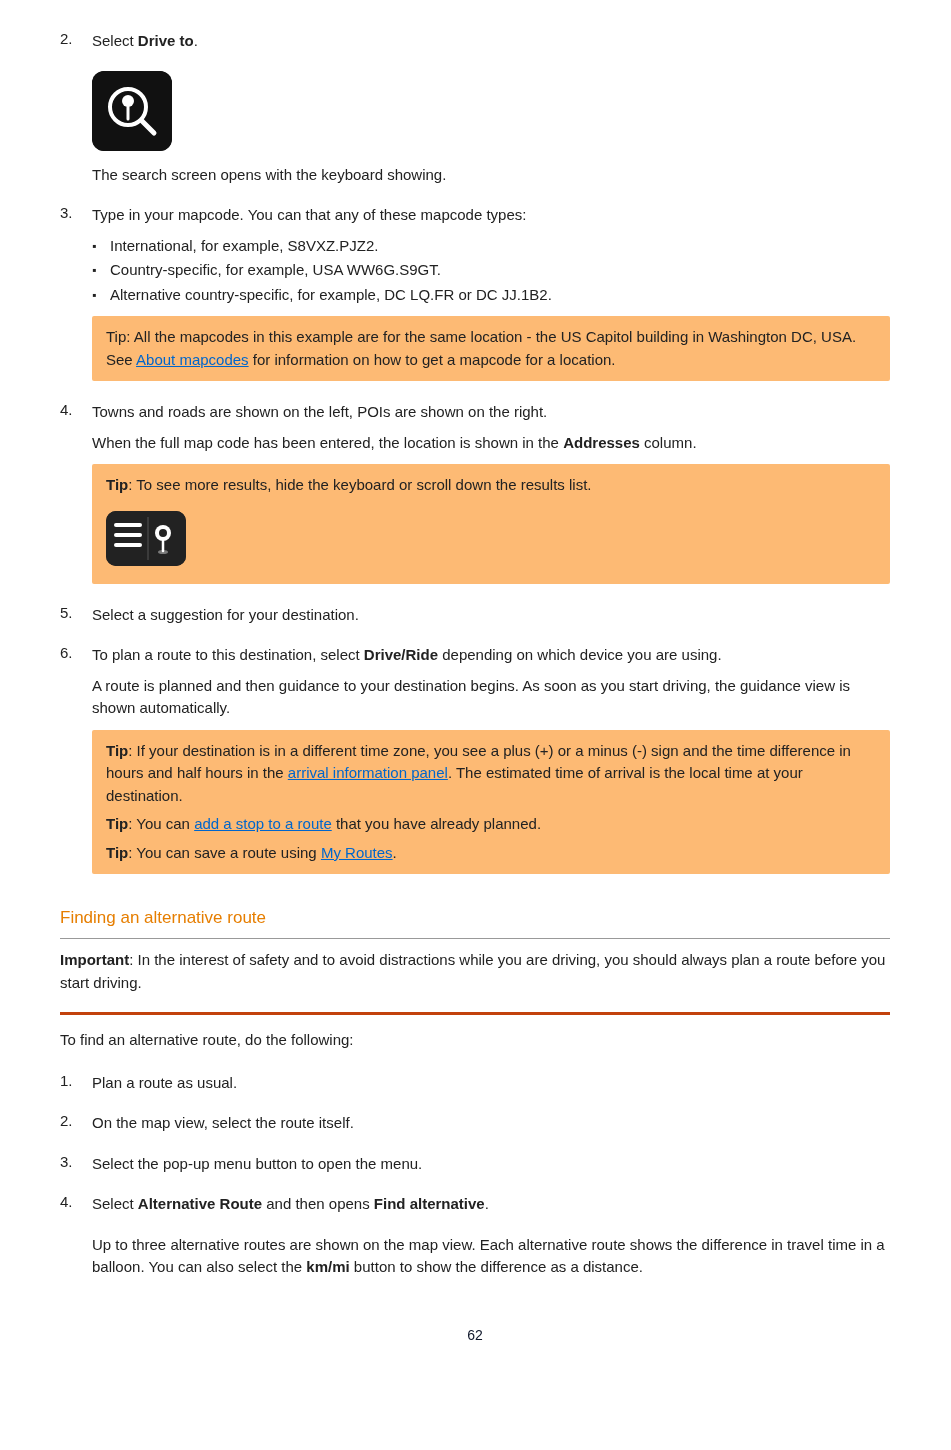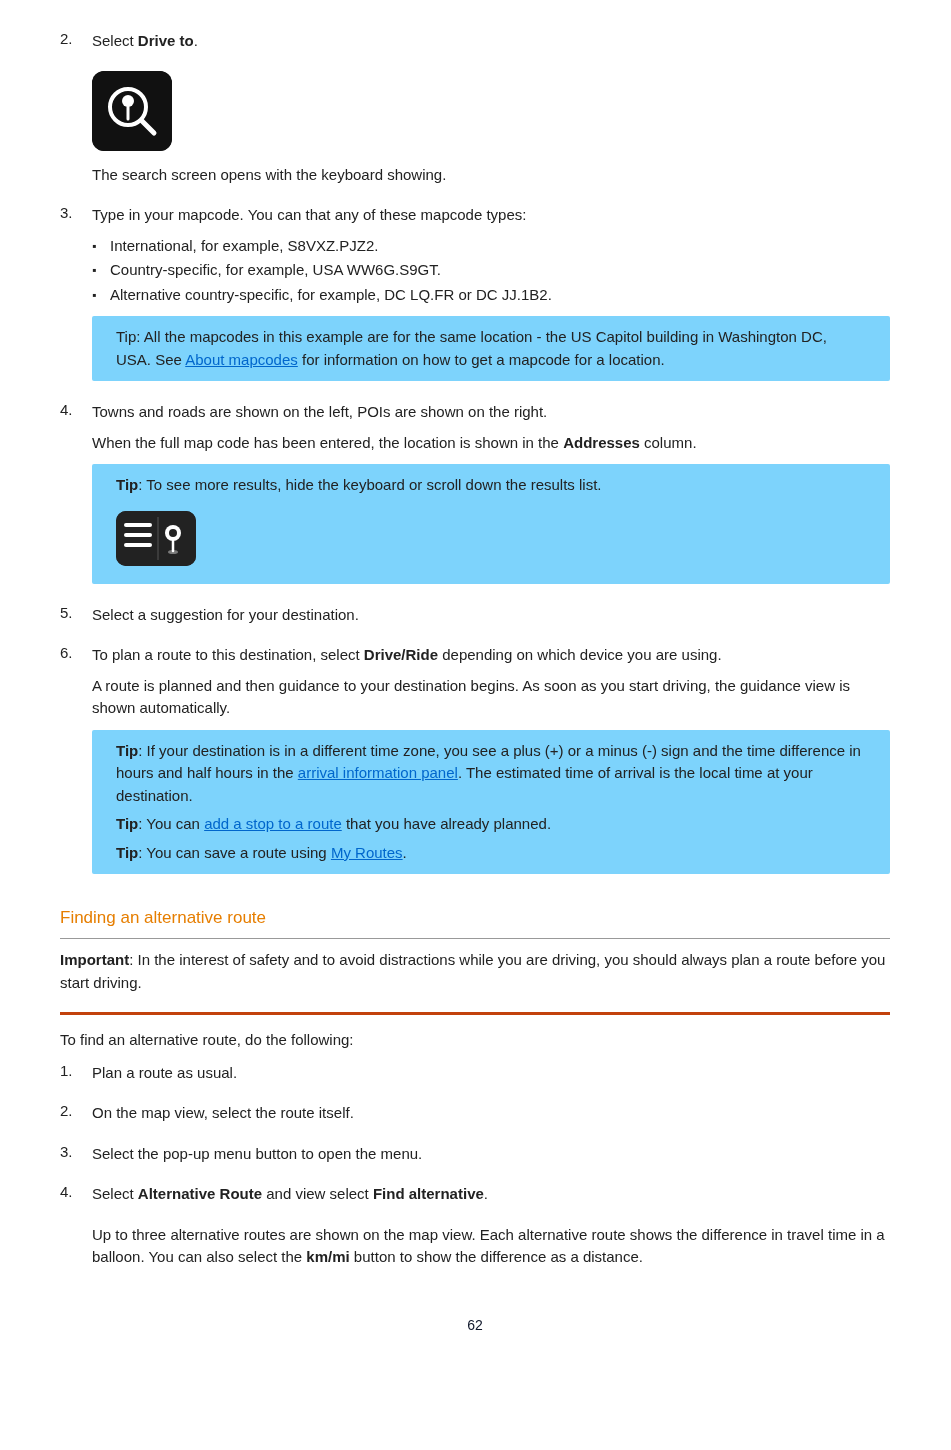--- a/index.html
+++ b/index.html
@@ -47,22 +47,22 @@
       margin-bottom: 2px;
     }
     ul.bullet-list li::before {
       content: "▪";
       position: absolute;
       left: 0;
       font-size: 12px;
       top: 2px;
     }
     .tip-box {
-      background: #7dd3fc;
-      padding: 10px 24px;
+      background: #fdba74;
+      padding: 10px 14px;
       margin: 10px 0;
       border-radius: 2px;
       line-height: 1.5;
     }
     .tip-box p {
       margin-bottom: 6px;
     }
     .tip-box p:last-child {
       margin-bottom: 0;
     }
@@ -229,21 +229,21 @@
     </li>
   </ol>
 
   <div class="section-divider">
     <h2 class="section-heading">Finding an alternative route</h2>
     <div class="important-box">
       <p>
         <strong>Important</strong><span>: In the interest of safety and to avoid distractions while you are driving, you should always plan a route before you start driving.</span>
       </p>
     </div>
-    <p style="margin-bottom:10px;">To find an alternative route, do the following:</p>
+    <p style="margin-bottom:20px;">To find an alternative route, do the following:</p>
 
     <ol class="main-list">
       <li>
         <span class="list-num">1.</span>
         <div class="list-body">
           <p>Plan a route as usual.</p>
         </div>
       </li>
       <li>
         <span class="list-num">2.</span>
@@ -254,21 +254,21 @@
       <li>
         <span class="list-num">3.</span>
         <div class="list-body">
           <p>Select the pop-up menu button to open the menu.</p>
         </div>
       </li>
       <li>
         <span class="list-num">4.</span>
         <div class="list-body">
           <p>
-            <span>Select </span><strong>Alternative Route</strong><span> and view select </span><strong>Find alternative</strong><span>.</span>
+            <span>Select </span><strong>Alternative Route</strong><span> and then opens </span><strong>Find alternative</strong><span>.</span>
           </p>
         </div>
       </li>
       <li>
         <span class="list-num" style="min-width:32px;"></span>
         <div class="list-body">
           <p>
             <span>Up to three alternative routes are shown on the map view. Each alternative route shows the difference in travel time in a balloon. You can also select the </span><strong>km/mi</strong><span> button to show the difference as a distance.</span>
           </p>
         </div>

